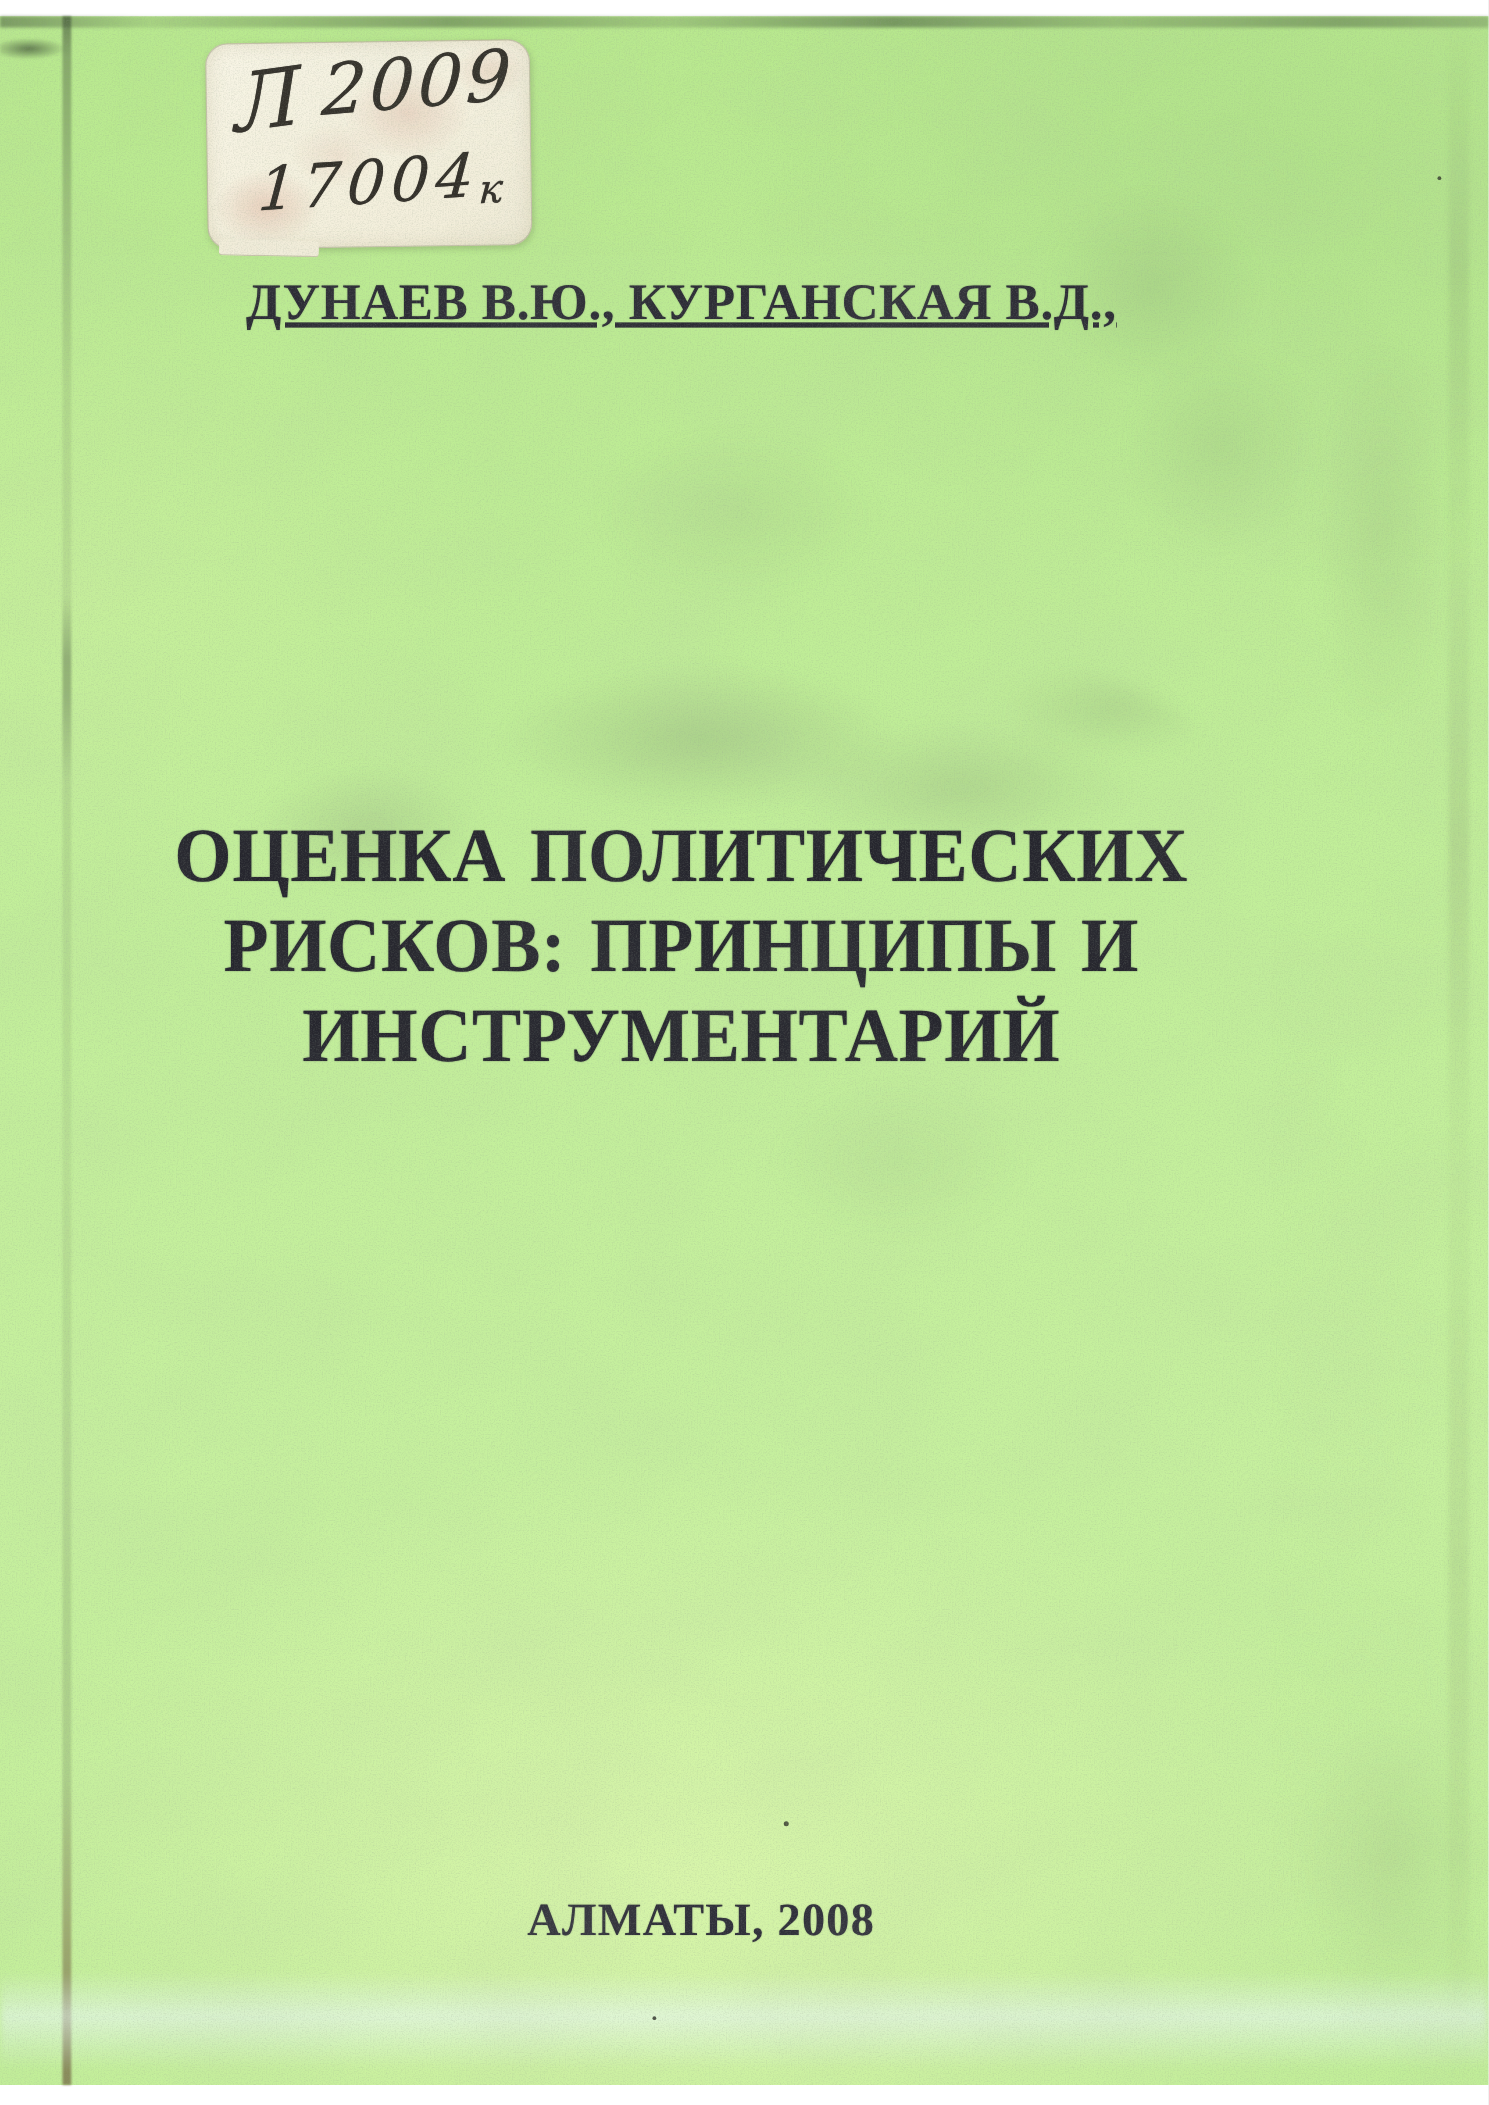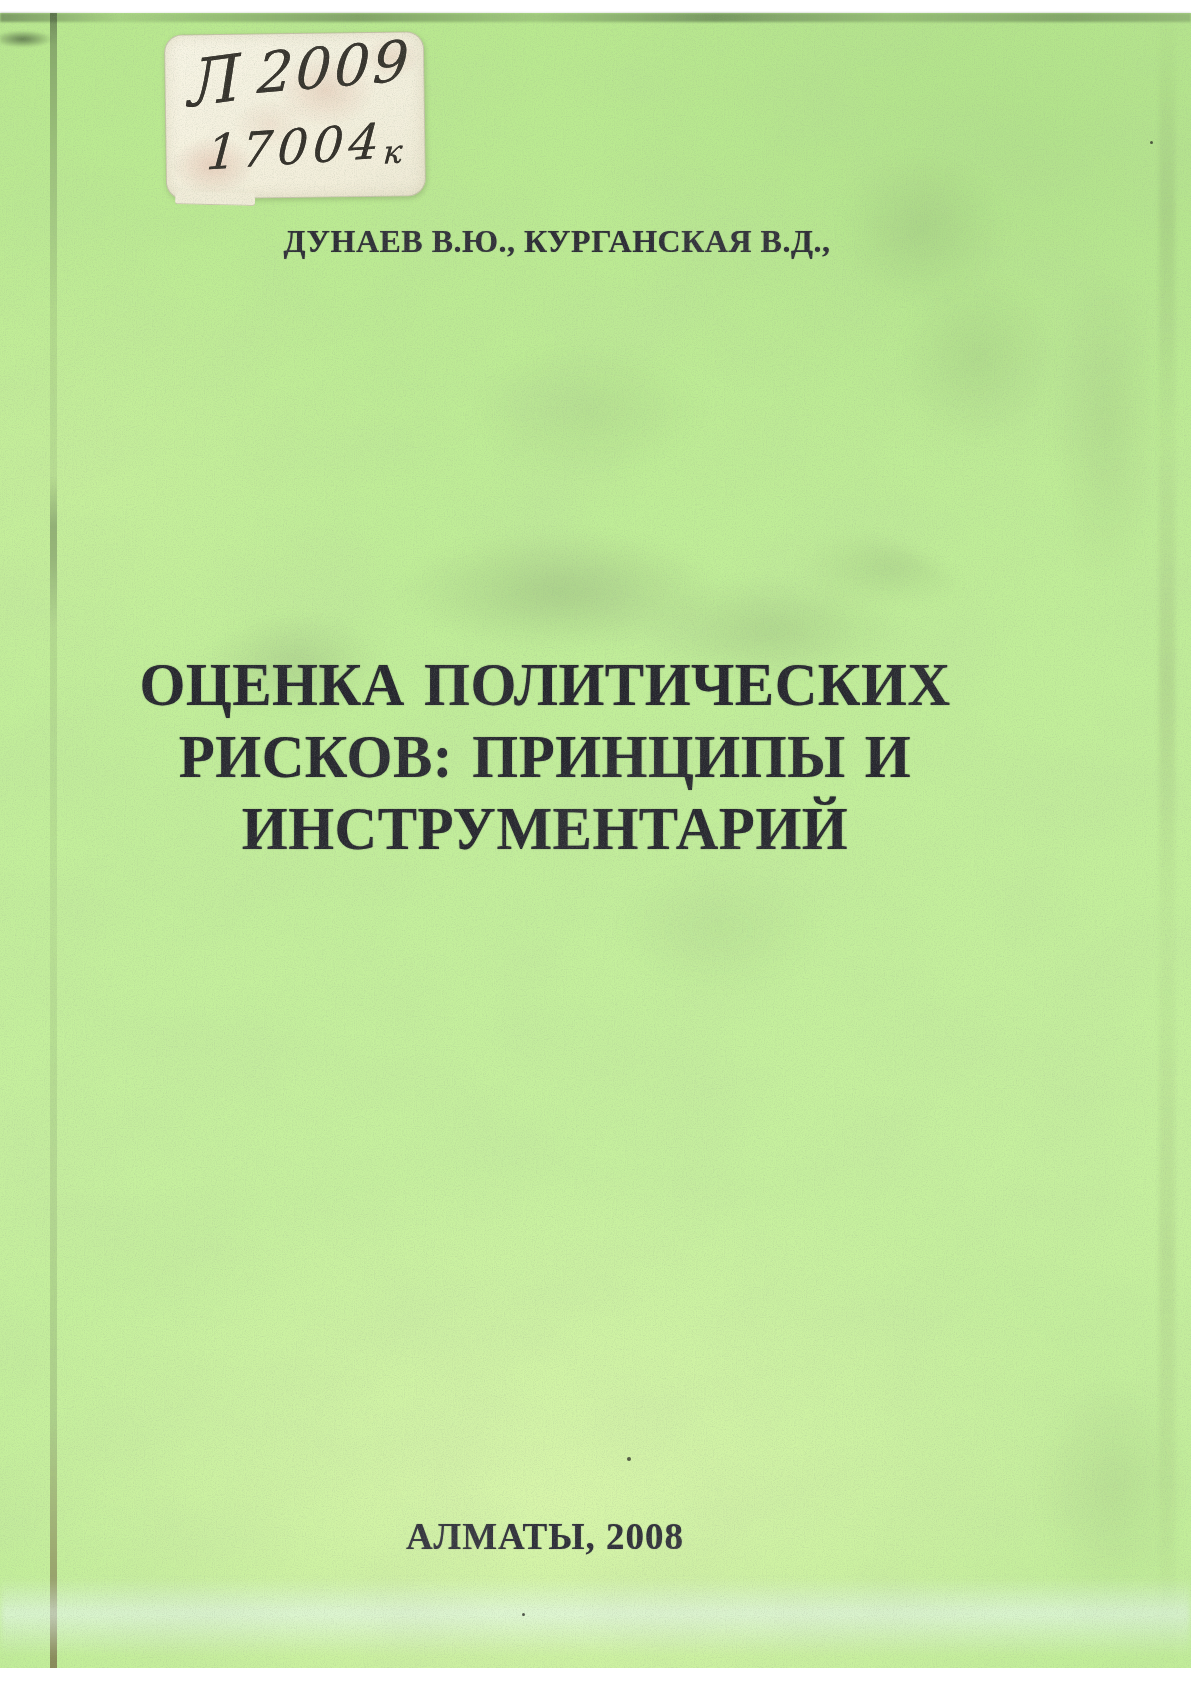--- a/index.html
+++ b/index.html
@@ -105,32 +105,32 @@
     text-shadow:0 0 .6px rgba(40,36,30,.8);white-space:nowrap;line-height:1;
   }
   .hw-prefix{left:22px;top:14px;font-size:64px;transform:rotate(-7deg) skewX(-6deg);}
   .hw-year{left:92px;top:6px;font-size:56px;letter-spacing:3px;transform:rotate(-4deg) skewX(-8deg);}
   .hw-number{left:40px;top:88px;font-size:48px;letter-spacing:5px;transform:rotate(-3deg) skewX(-8deg);}
   .hw-suffix{font-size:32px;vertical-align:-6px;letter-spacing:0;}
 
   
   .content-col{position:absolute;left:0;top:0;width:1090px;text-align:center;}
   .authors{
-    position:absolute;left:12px;top:200px;width:100%;
-    font-weight:bold;font-size:32px;line-height:57px;letter-spacing:.5px;
-    color:#2c2c35;text-shadow:0 0 1px rgba(40,40,55,.55);white-space:nowrap;
+    position:absolute;left:0;top:200px;width:100%;
+    font-weight:bold;font-size:41px;line-height:57px;letter-spacing:.5px;
+    color:#2c2c35;text-shadow:0 0 1px rgba(40,40,55,.55);white-space:nowrap;text-decoration:underline;
   }
   .book-title{
     position:absolute;left:0;top:640px;width:100%;
     font-weight:bold;font-size:59px;line-height:69px;letter-spacing:.5px;word-spacing:4px;
     color:#26262e;text-shadow:0 0 1.2px rgba(35,35,48,.6);
     transform:scaleY(1.04);white-space:nowrap;
   }
   .imprint{
-    position:absolute;left:0;top:1502px;width:100%;
+    position:absolute;left:16px;top:1502px;width:100%;
     font-weight:bold;font-size:37px;letter-spacing:1px;
     color:#30303a;text-shadow:0 0 1px rgba(40,40,55,.55);
   }
   .noise{position:absolute;left:0;top:0;pointer-events:none;}
 </style>
 </head>
 <body>
 
 <div class="scan">
   <div class="cover">

